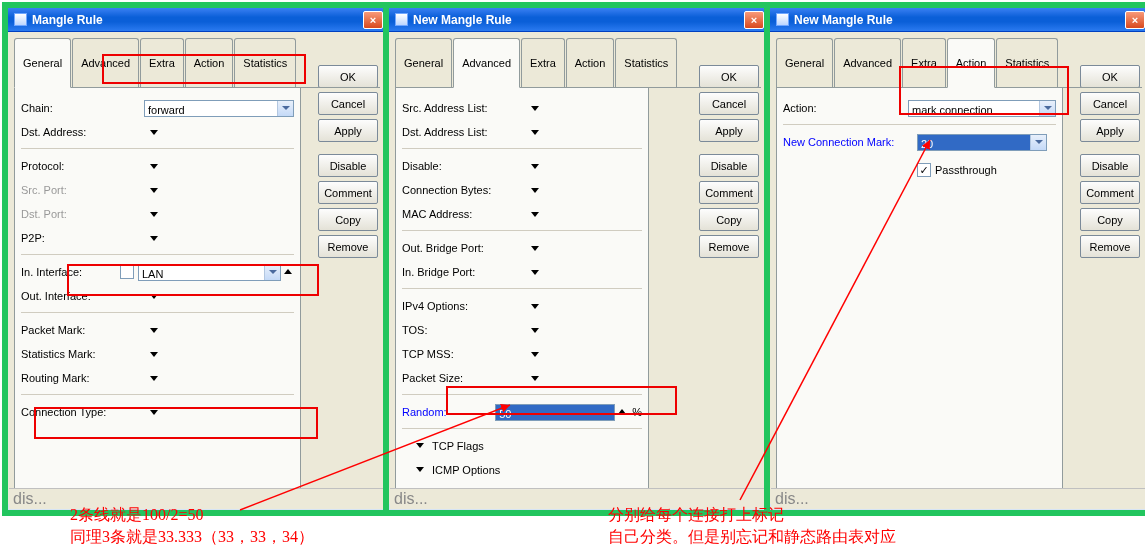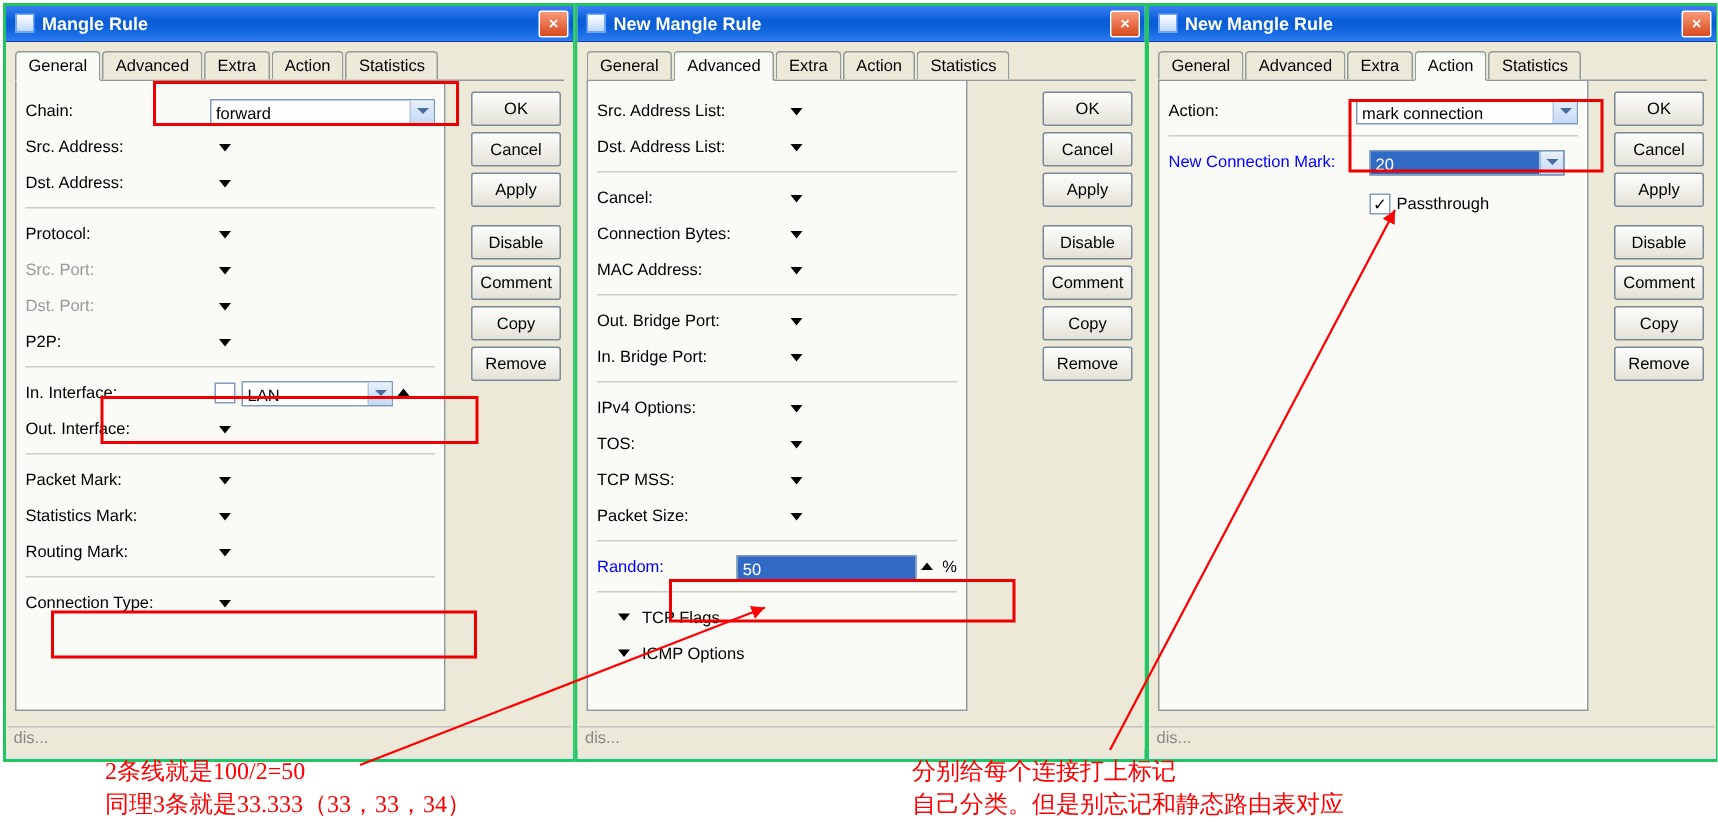--- a/index.html
+++ b/index.html
@@ -1,41 +1,41 @@
 <!DOCTYPE html>
 <html><head>
 <meta charset="utf-8">
 <style>
 html,body{margin:0;padding:0;font-family:"Simsun","宋体",Tahoma,sans-serif;font-size:11px;background:#fff;width:1145px;height:546px;position:relative}
-.window{position:absolute;border:2px solid #22c55e;background:#e5e5e5;box-shadow:inset 0 0 0 1px #d6e4f5}
+.window{position:absolute;border:6px solid #22c55e;background:#22c55e;box-shadow:inset 0 0 0 1px #d6e4f5}
 .titlebar{height:23px;background:linear-gradient(#3a80f3,#0a5fd8 40%,#0a5fd8 60%,#2a7af0);color:#fff;font-weight:bold;display:flex;align-items:center;padding:0 3px 0 6px;font-size:12px;border-bottom:1px solid #0040c0}
 .titlebar .ico{width:11px;height:11px;border:1px solid #6fa6ff;margin-right:5px;background:linear-gradient(#fff,#bcd6ff)}
 .titlebar .spacer{flex:1}
 .closebtn{width:18px;height:16px;background:linear-gradient(#f89a7a,#d8491e);border:1px solid #fff;border-radius:2px;display:flex;align-items:center;justify-content:center;color:#fff;font-weight:bold;font-family:Arial;font-size:11px;cursor:pointer}
 .body{position:relative;padding:6px;background:#ece9d8}
 .tabs{display:flex;border-bottom:1px solid #919b9c;position:relative;z-index:2}
-.tab{padding:3px 8px;border:1px solid #919b9c;border-bottom:none;margin-right:1px;background:#ece9d8;border-top-left-radius:3px;border-top-right-radius:3px;cursor:pointer}
+.tab{padding:18px 8px;border:1px solid #919b9c;border-bottom:none;margin-right:1px;background:#ece9d8;border-top-left-radius:3px;border-top-right-radius:3px;cursor:pointer}
 .tab.active{background:#fafaf7;border-bottom:1px solid #fafaf7;margin-bottom:-1px;position:relative;z-index:3}
 .tabpage{background:#fafaf7;border:1px solid #919b9c;border-top:none;padding:8px 6px 10px 6px;position:relative}
 .row{display:flex;align-items:center;height:24px}
 .lbl{width:122px;text-align:left;padding-right:4px;color:#000}
 .lbl.dis{color:#999}
 .fld{flex:1;display:flex;align-items:center}
 .combo,.txt{height:17px;border:1px solid #7f9db9;background:#fff;box-sizing:border-box}
 .combo{width:150px;display:flex;align-items:flex-end;padding:0 0 0 3px;position:relative}
 .combo.sel{background:#316ac5;color:#fff}
 .combo .arrow{margin-left:auto;width:15px;height:15px;background:linear-gradient(#e8f0fb,#c4d9f7);border-left:1px solid #b3c7e0;display:flex;align-items:center;justify-content:center}
 .combo .arrow:after{content:"";width:0;height:0;border-left:4px solid transparent;border-right:4px solid transparent;border-top:4px solid #4a6a9e}
 .tri{width:10px;height:10px;margin-left:3px;display:inline-block}
 .tri.up:after{content:"";display:block;width:0;height:0;border-left:4px solid transparent;border-right:4px solid transparent;border-bottom:5px solid #000;margin-top:2px}
 .tri.down:after{content:"";display:block;width:0;height:0;border-left:4px solid transparent;border-right:4px solid transparent;border-top:5px solid #000;margin-top:3px}
 .hr{height:1px;border-top:1px solid #d0ccc0;margin:4px 0}
 .btncol{position:absolute;top:33px;right:8px;width:60px;display:flex;flex-direction:column;gap:4px}
 .btn{height:21px;border:1px solid #7b8a99;background:linear-gradient(#fdfdfd,#e4e2d7);border-radius:2px;display:flex;align-items:center;justify-content:center;cursor:pointer}
-.status{position:absolute;left:1px;bottom:1px;right:1px;height:18px;border-top:1px solid #c0c0c0;background:#ece9d8;padding:1px 4px;color:#888;font-size:11px}
+.status{position:absolute;left:1px;bottom:1px;right:1px;height:18px;border-top:1px solid #c0c0c0;background:#ece9d8;padding:1px 4px;color:#888;font-size:16px}
 .chkbox{width:12px;height:12px;border:1px solid #7f9db9;background:#fff;margin-right:4px}
 .redbox{position:absolute;border:2px solid #e00;pointer-events:none;z-index:10}
 .note{position:absolute;font-family:"Simsun";color:#f00;font-size:16px;line-height:22px}
 svg.anno{position:absolute;top:0;left:0;pointer-events:none;z-index:20}
 .pct{margin-left:4px}
 </style>
 </head>
 <body>
 
 <div class="window" style="left:2px;top:2px;width:378px;height:502px">
@@ -57,26 +57,20 @@
       <div class="row">
           <div class="lbl">Chain:</div>
           <div class="fld">
             <div class="combo">
               <span>forward</span>
               <span class="arrow"></span>
             </div>
           </div>
         </div>
       <div class="row">
-          <div class="lbl">Src. Address:</div>
-          <div class="fld">
-            <span class="tri down"></span>
-          </div>
-        </div>
-      <div class="row">
           <div class="lbl">Dst. Address:</div>
           <div class="fld">
             <span class="tri down"></span>
           </div>
         </div>
       <div class="hr"></div>
       <div class="row">
           <div class="lbl">Protocol:</div>
           <div class="fld">
             <span class="tri down"></span>
@@ -98,21 +92,21 @@
           <div class="lbl">P2P:</div>
           <div class="fld">
             <span class="tri down"></span>
           </div>
         </div>
       <div class="hr"></div>
       <div class="row">
           <div class="lbl">In. Interface:</div>
           <div class="fld">
             <span class="chkbox"></span>
-            <div class="combo" style="width:101px">
+            <div class="combo" style="width:143px">
               <span>LAN</span>
               <span class="arrow"></span>
             </div>
             <span class="tri up"></span>
           </div>
         </div>
       <div class="row">
           <div class="lbl">Out. Interface:</div>
           <div class="fld">
             <span class="tri down"></span>
@@ -186,21 +180,21 @@
           </div>
         </div>
       <div class="row">
           <div class="lbl">Dst. Address List:</div>
           <div class="fld">
             <span class="tri down"></span>
           </div>
         </div>
       <div class="hr"></div>
       <div class="row">
-          <div class="lbl">Cancel:</div>
+          <div class="lbl">Disable:</div>
           <div class="fld">
             <span class="tri down"></span>
           </div>
         </div>
       <div class="row">
           <div class="lbl">Connection Bytes:</div>
           <div class="fld">
             <span class="tri down"></span>
           </div>
         </div>

